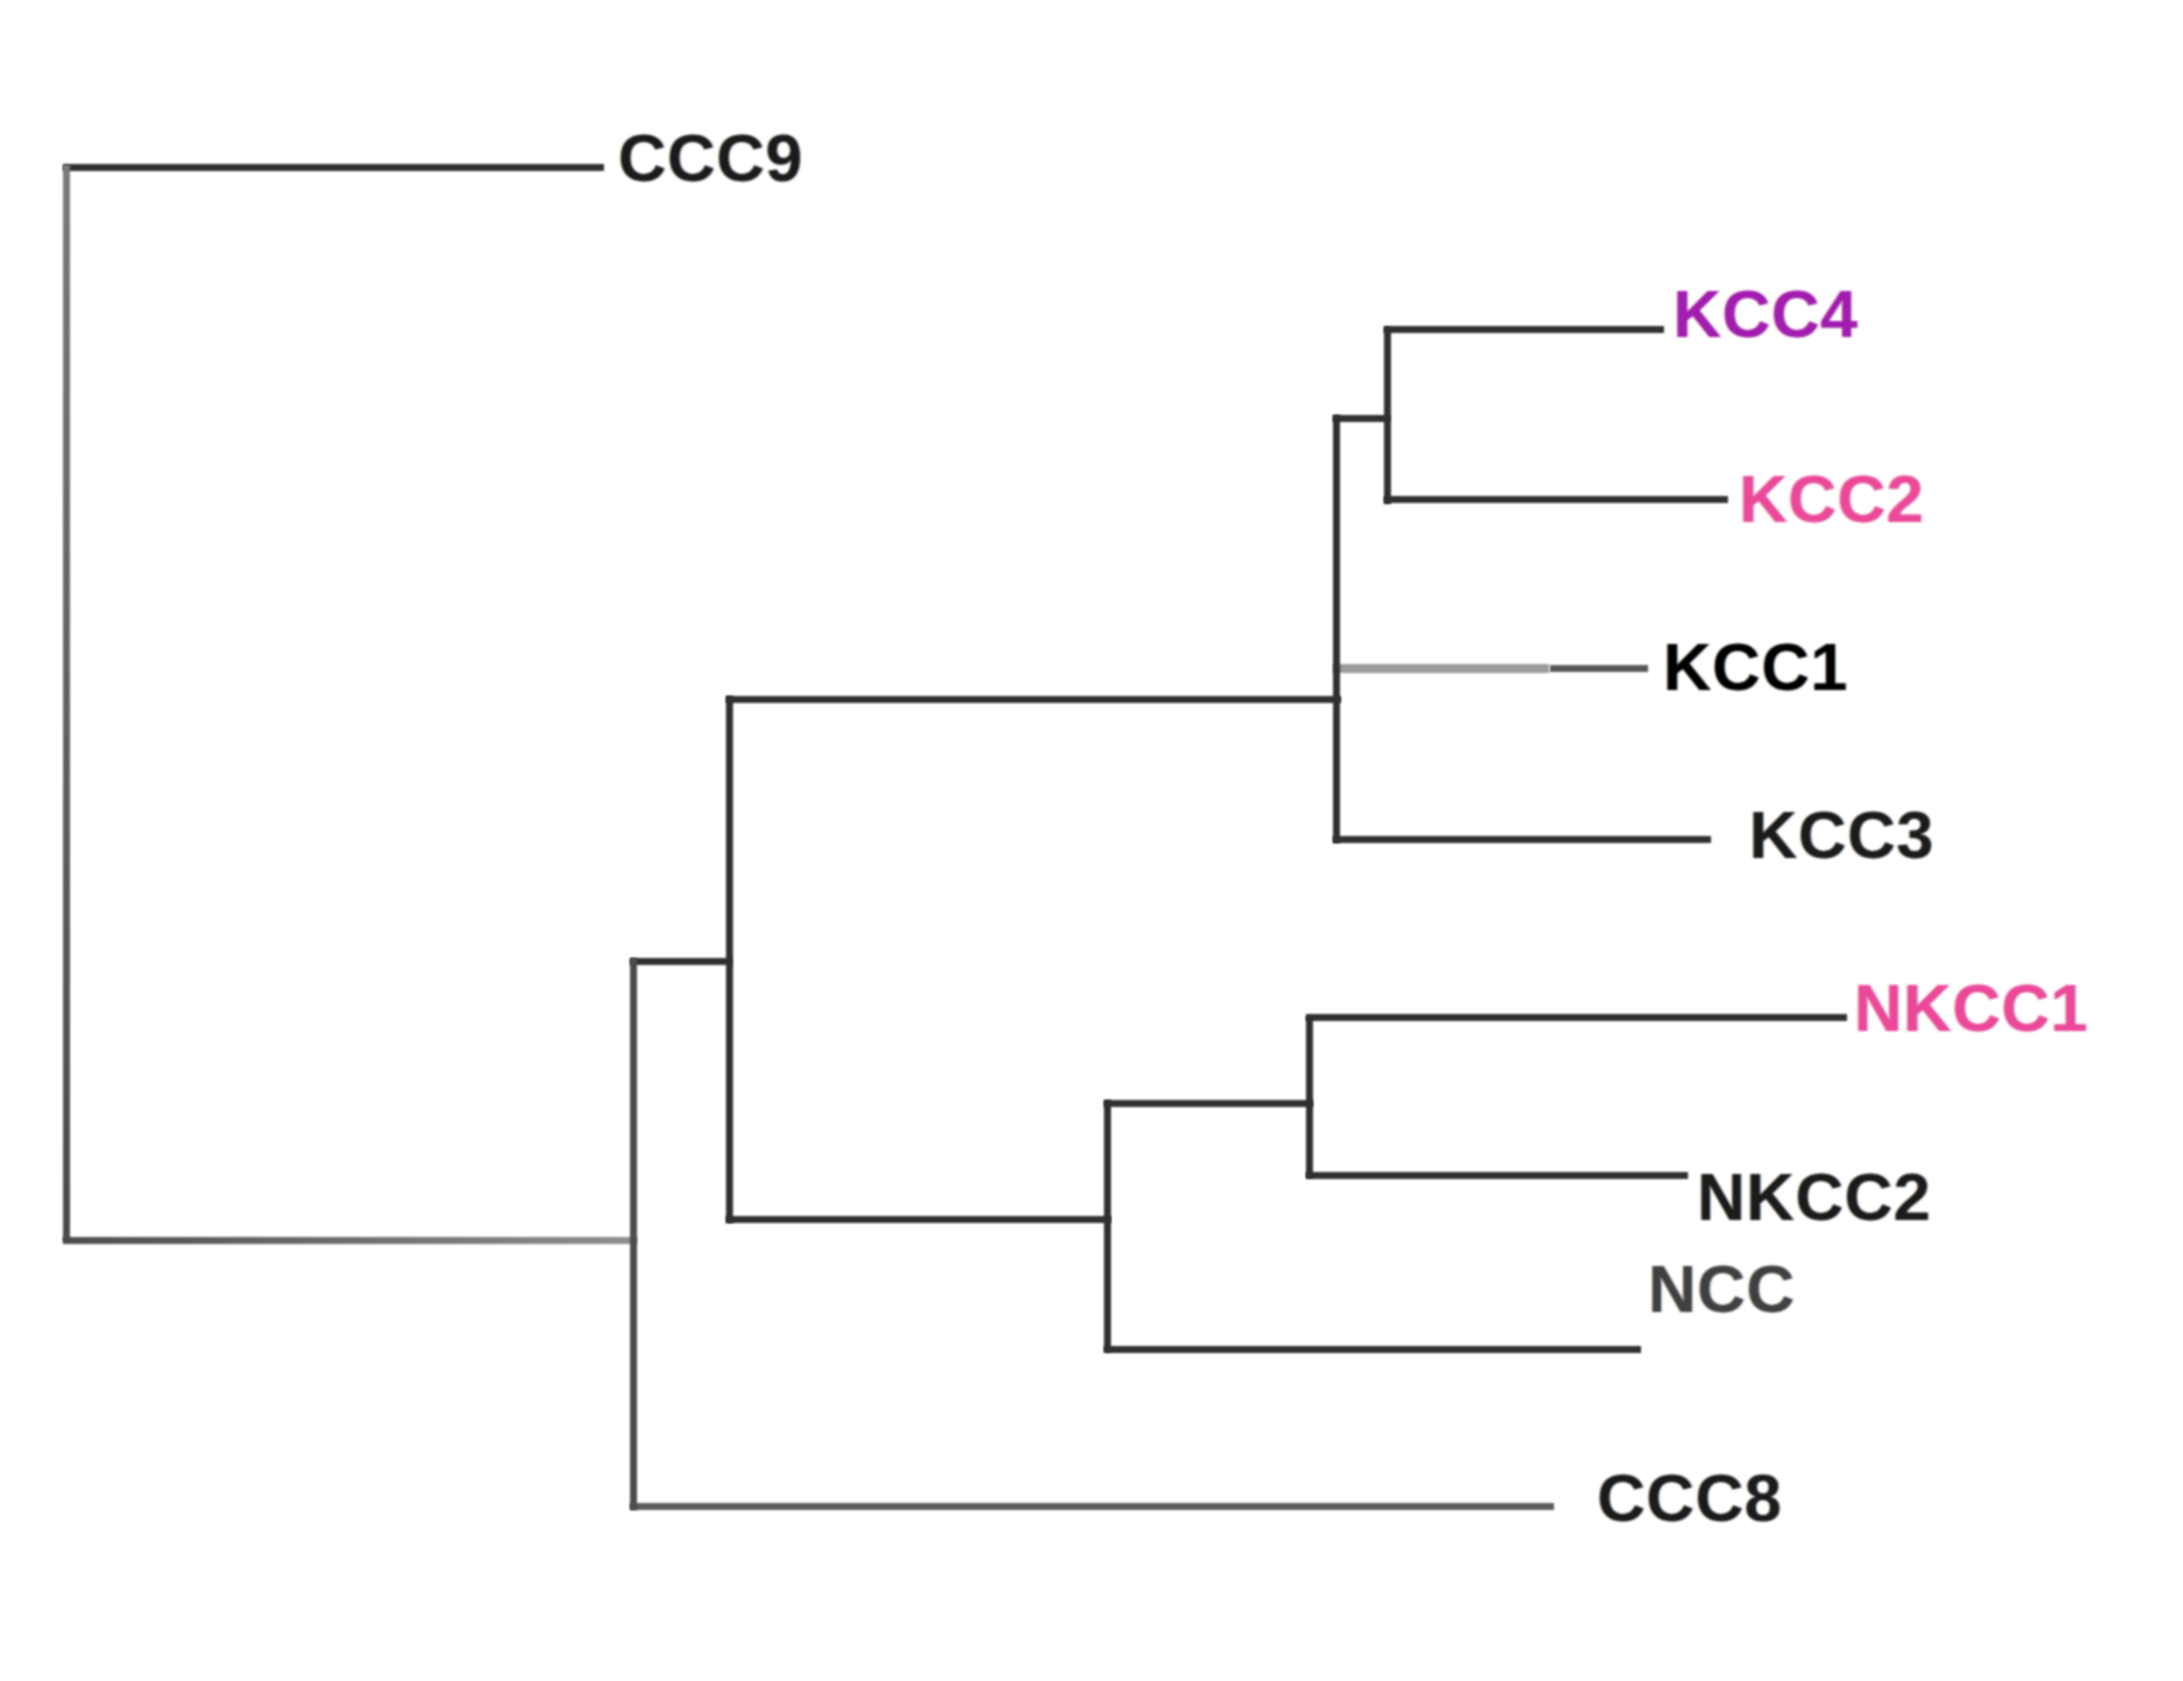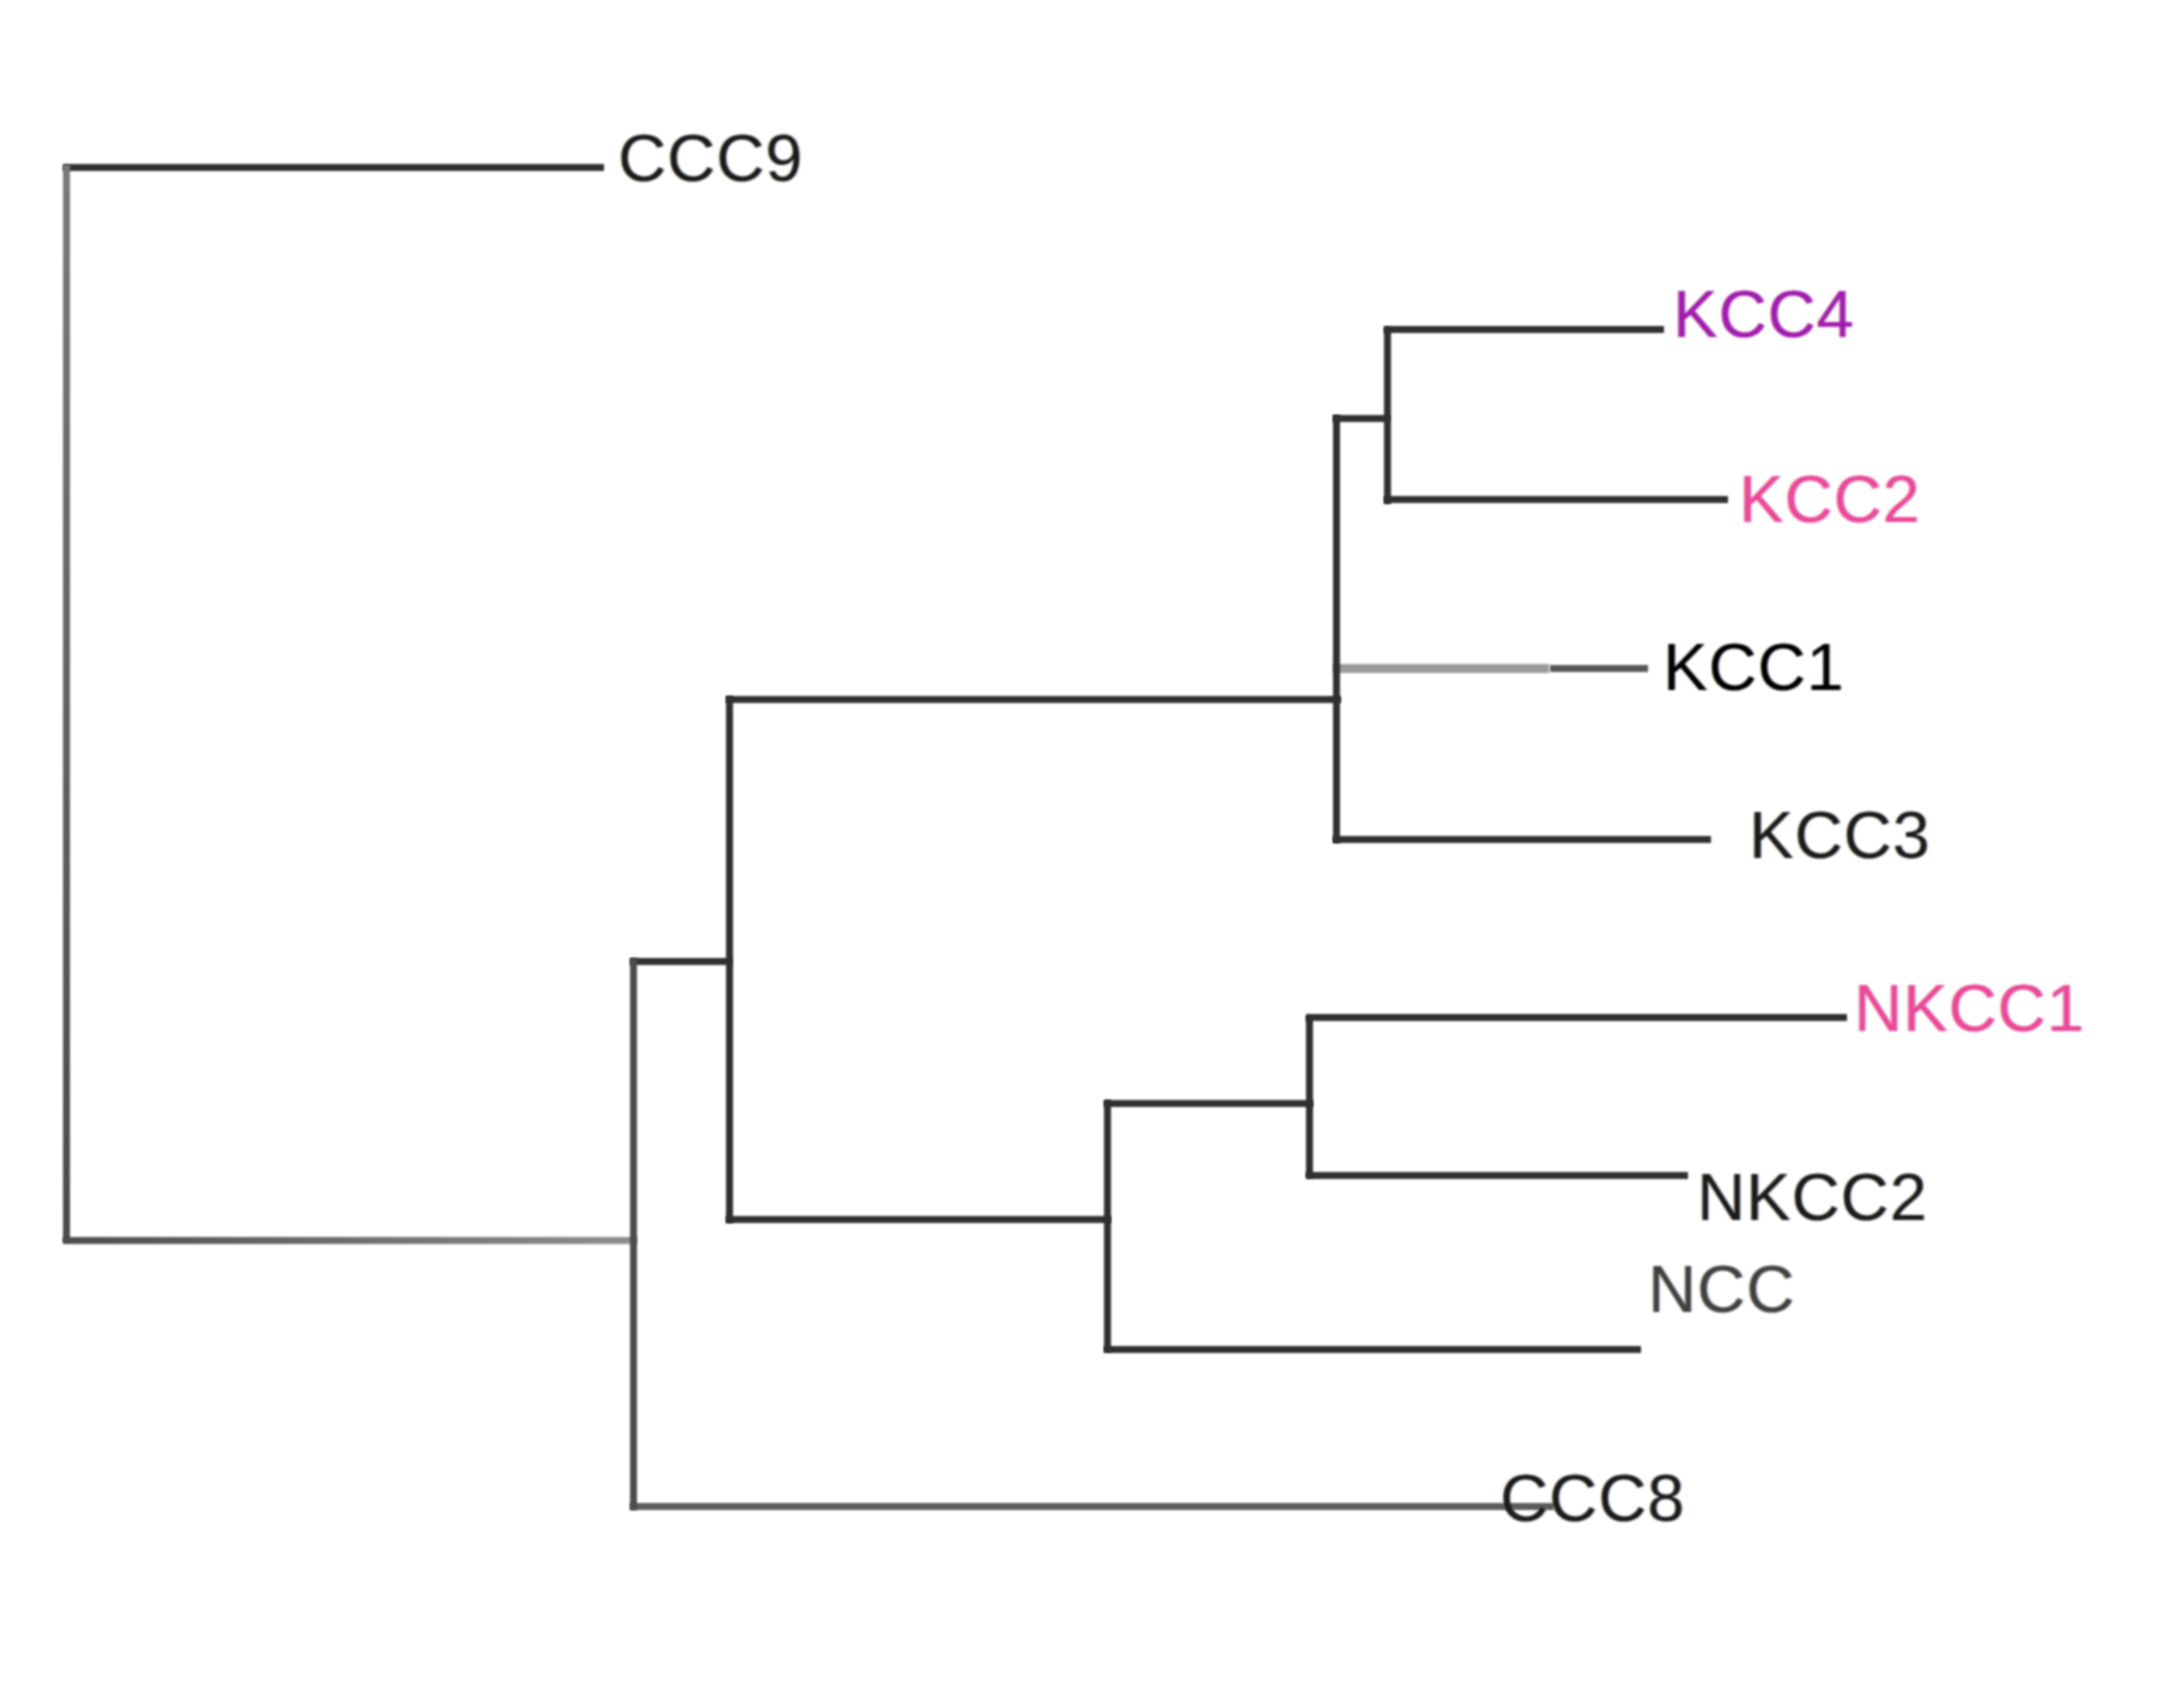--- a/index.html
+++ b/index.html
@@ -14,21 +14,21 @@
     background: #ffffff;
     overflow: hidden;
     font-family: "Liberation Sans", "DejaVu Sans", sans-serif;
   }
   .branch {
     position: absolute;
     filter: blur(1.1px);
   }
   .taxon {
     position: absolute;
-    font-weight: normal;
+    font-weight: bold;
     font-size: 67px;
     letter-spacing: 0.7px;
     color: #1b1b1b;
     white-space: nowrap;
     transform: translateY(-50%);
     filter: blur(0.9px);
     text-shadow: 1.3px 0 0 rgba(70,110,200,0.25), -1.3px 0 0 rgba(200,140,40,0.25);
   }
 </style>
 </head>
@@ -62,16 +62,16 @@
     </div>
   <div>
       <span class="taxon" style="left: 618px; top: 157px; color: rgb(27, 27, 27);">CCC9</span>
       <span class="taxon" style="left: 1673px; top: 313px; color: #a21caf;">KCC4</span>
       <span class="taxon" style="left: 1739px; top: 498px; color: #ec4899;">KCC2</span>
       <span class="taxon" style="left: 1663px; top: 666px; color: #000000;">KCC1</span>
       <span class="taxon" style="left: 1722px; top: 834px; color: rgb(27, 27, 27); margin-left: 27px;">KCC3</span>
       <span class="taxon" style="left: 1854px; top: 1007px; color: #ec4899;">NKCC1</span>
       <span class="taxon" style="left: 1697px; top: 1168px; color: rgb(27, 27, 27); margin-top: 28px;">NKCC2</span>
       <span class="taxon" style="left: 1648px; top: 1288px; color: #404040;">NCC</span>
-      <span class="taxon" style="left: 1500px; top: 1497px; color: rgb(27, 27, 27);">CCC8</span>
+      <span class="taxon" style="left: 1597px; top: 1497px; color: rgb(27, 27, 27);">CCC8</span>
     </div>
 </div>
 
 
 </body></html>

